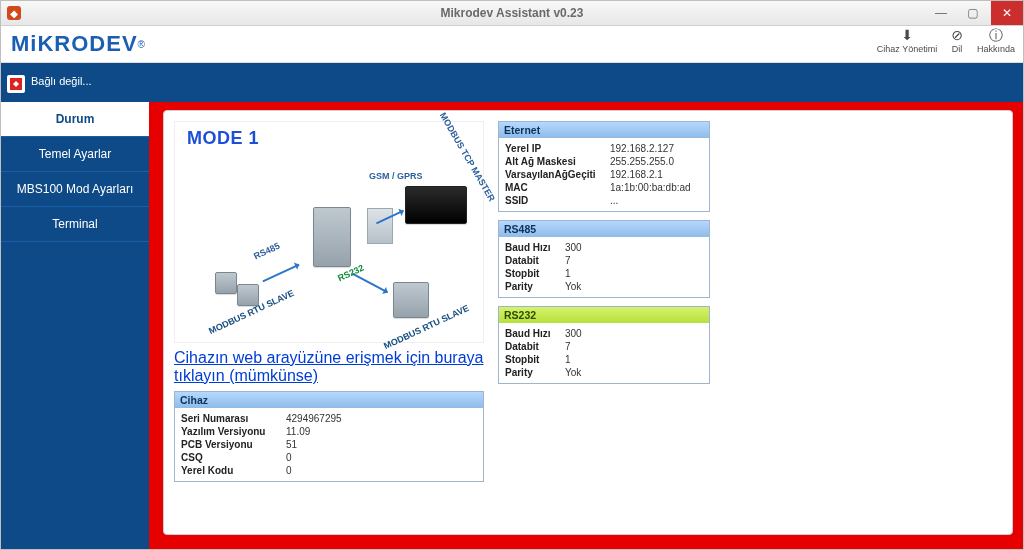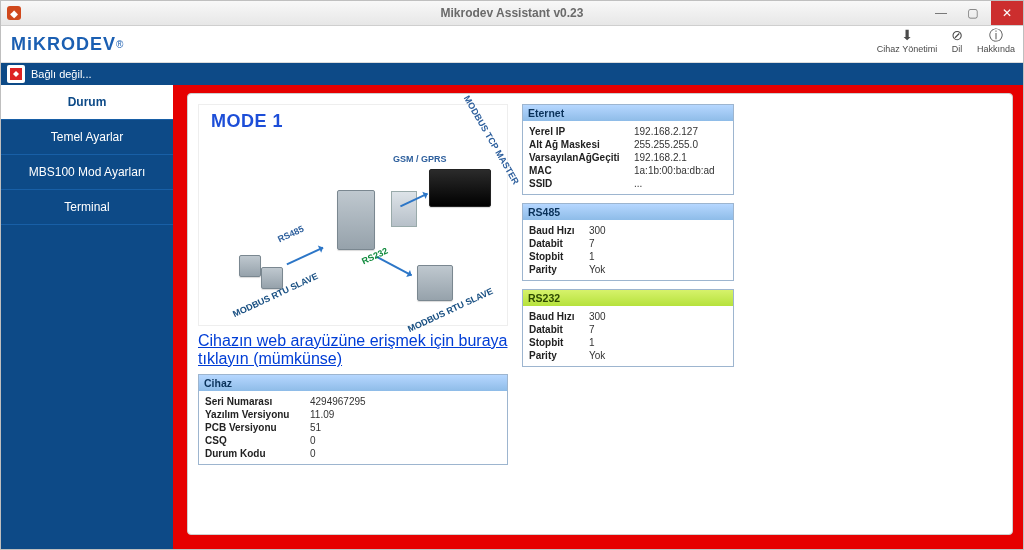--- a/index.html
+++ b/index.html
@@ -6,33 +6,33 @@
   .window{width:1024px;height:550px;display:flex;flex-direction:column;box-sizing:border-box;border:1px solid #bfbfbf;}
   .titlebar{height:24px;background:linear-gradient(#f8f8f8,#e7e7e7);display:flex;align-items:center;border-bottom:1px solid #cfcfcf;position:relative;}
   .titlebar .tb-left{display:flex;align-items:center;gap:4px;padding:0 6px;}
   .titlebar .tb-badge{width:14px;height:14px;border-radius:3px;background:#d0481c;display:flex;align-items:center;justify-content:center;color:#fff;font-size:10px;}
   .titlebar .tb-title{position:absolute;left:0;right:0;text-align:center;color:#6a6a6a;font-size:12px;pointer-events:none;font-weight:bold;}
   .titlebar .tb-controls{margin-left:auto;display:flex;}
   .tb-btn{width:32px;height:24px;display:flex;align-items:center;justify-content:center;color:#6a6a6a;font-size:12px;}
   .tb-close{background:#cc2e2e;color:#fff;margin-left:2px;}
   .header{height:36px;background:#ffffff;display:flex;align-items:stretch;border-bottom:1px solid #dcdcdc;}
   .logo{padding:4px 10px;display:flex;align-items:center;}
-  .logo-text{font-weight:700;font-size:18px;color:#1b5fb2;letter-spacing:1px;}
+  .logo-text{font-weight:700;font-size:22px;color:#1b5fb2;letter-spacing:1px;}
   .logo-reg{color:#1b5fb2;font-size:10px;vertical-align:top;}
   .header-spacer{flex:1;}
   .header-actions{display:flex;align-items:flex-start;padding:2px 8px;gap:14px;color:#4a4a4a;}
   .ha-item{display:flex;flex-direction:column;align-items:center;gap:2px;font-size:9px;}
   .ha-ico{font-size:14px;line-height:14px;}
-  .subbar{height:22px;background:#0d4a87;display:flex;align-items:center;padding:0 6px;color:#fff;font-size:11px;gap:6px;}
+  .subbar{height:15px;background:#0d4a87;display:flex;align-items:flex-start;padding:12px 6px;color:#fff;font-size:11px;gap:6px;}
   .subbar .sb-ico{width:18px;height:18px;background:#fff;border-radius:2px;display:flex;align-items:center;justify-content:center;}
   .subbar .sb-ico-inner{width:12px;height:12px;background:#d22;position:relative;}
   .subbar .sb-ico-inner:before{content:"";position:absolute;inset:3px;background:#fff;clip-path:polygon(50% 0,100% 50%,50% 100%,0 50%);}
   .body{flex:1;display:flex;background:#e60000;min-height:0;}
   .body-inner{flex:1;display:flex;margin:0;min-height:0;}
-  .side{width:172px;background:#0d4a87;display:flex;flex-direction:column;}
+  .side{width:148px;background:#0d4a87;display:flex;flex-direction:column;}
   .side-item{padding:10px 8px;color:#fff;text-align:center;font-size:12px;border-bottom:1px solid #185fa6;cursor:pointer;}
   .side-item.active{background:#ffffff;color:#0d4a87;font-weight:bold;}
   .main{flex:1;background:#e60000;padding:8px 10px 14px 14px;min-height:0;box-sizing:border-box;}
   .panel{background:#fff;border:1px solid #cfcfcf;border-radius:4px;width:100%;height:100%;box-sizing:border-box;padding:10px;display:flex;gap:14px;align-items:flex-start;overflow:hidden;}
   .col-left{width:310px;display:flex;flex-direction:column;gap:6px;}
   .diagram{height:220px;border:1px solid #eee;position:relative;background:#fff;}
   .diagram-title{position:absolute;top:6px;left:12px;font-weight:700;color:#1d4ed8;font-size:18px;letter-spacing:0.5px;}
   .node{position:absolute;width:34px;height:34px;background:linear-gradient(#bfc8cf,#96a2ab);border:1px solid #7a8790;border-radius:2px;box-shadow:0 1px 1px rgba(0,0,0,.15);}
   .node.small{width:20px;height:20px;}
   .node.big{width:36px;height:58px;}
@@ -150,21 +150,21 @@
                   </div>
                 <div class="kv">
                     <span class="k">PCB Versiyonu</span>
                     <span class="v">51</span>
                   </div>
                 <div class="kv">
                     <span class="k">CSQ</span>
                     <span class="v">0</span>
                   </div>
                 <div class="kv">
-                    <span class="k">Durum Kodu</span>
+                    <span class="k">Yerel Kodu</span>
                     <span class="v">0</span>
                   </div>
               </div>
             </div>
           </div>
 
           <div class="col-right">
 
             <div class="box">
               <div class="box-hd">Eternet</div>

